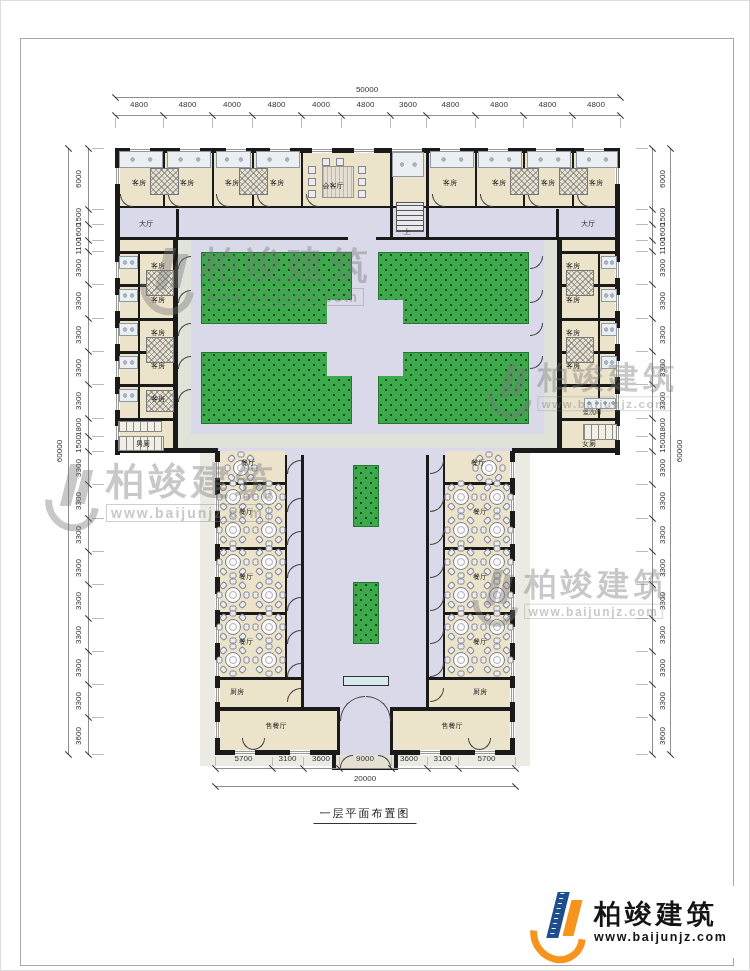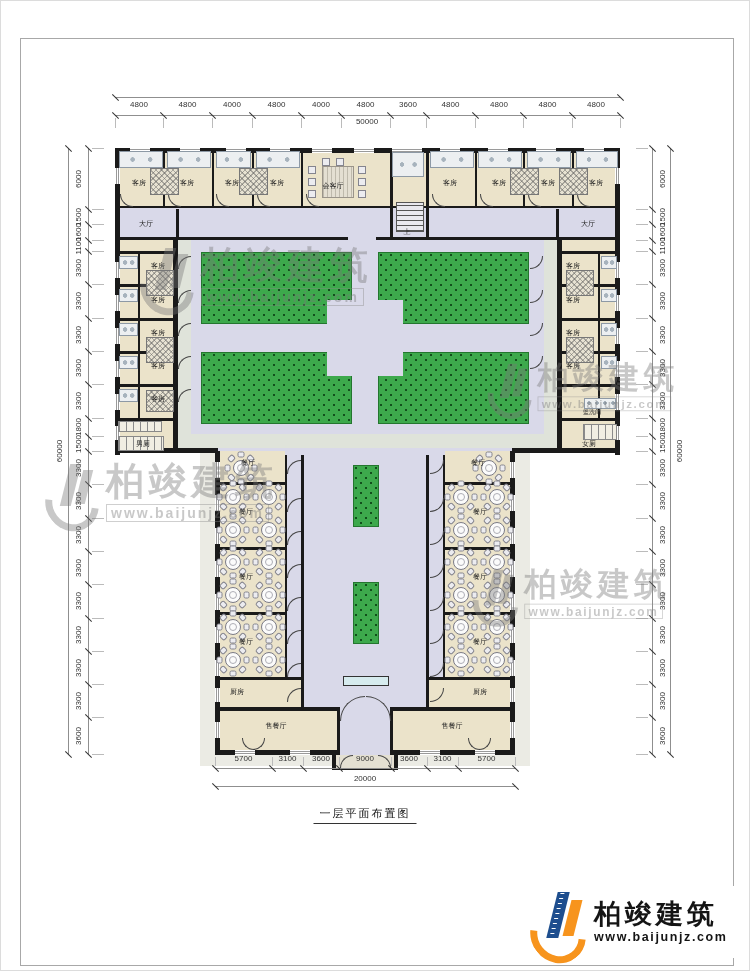--- a/index.html
+++ b/index.html
@@ -435,21 +435,21 @@
       <div class="dimt" style="left: 321px; top: 104px;">4000</div>
       <div class="dimt" style="left: 365.5px; top: 104px;">4800</div>
       <div class="dimt" style="left: 408px; top: 104px;">3600</div>
       <div class="dimt" style="left: 450.5px; top: 104px;">4800</div>
       <div class="dimt" style="left: 499px; top: 104px;">4800</div>
       <div class="dimt" style="left: 547.5px; top: 104px;">4800</div>
       <div class="dimt" style="left: 596px; top: 104px;">4800</div>
       <div class="line" style="left: 115px; top: 97px; width: 505px; height: 1px;"></div>
       <div class="tick" style="left: 114.5px; top: 92.5px; width: 1px; height: 9px;"></div>
       <div class="tick" style="left: 619.5px; top: 92.5px; width: 1px; height: 9px;"></div>
-      <div class="dimt" style="left: 367px; top: 89px; margin-top: 32px;">50000</div>
+      <div class="dimt" style="left: 367px; top: 89px;">50000</div>
       <div class="line" style="left: 215px; top: 768px; width: 300px; height: 1px;"></div>
       <div class="tick" style="left: 214.5px; top: 763.5px; width: 1px; height: 9px;"></div>
       <div class="stub" style="left: 215px; top: 757px; width: 1px; height: 9px;"></div>
       <div class="tick" style="left: 271.5px; top: 763.5px; width: 1px; height: 9px;"></div>
       <div class="stub" style="left: 272px; top: 757px; width: 1px; height: 9px;"></div>
       <div class="tick" style="left: 302.5px; top: 763.5px; width: 1px; height: 9px;"></div>
       <div class="stub" style="left: 303px; top: 757px; width: 1px; height: 9px;"></div>
       <div class="tick" style="left: 338.5px; top: 763.5px; width: 1px; height: 9px;"></div>
       <div class="stub" style="left: 339px; top: 757px; width: 1px; height: 9px;"></div>
       <div class="tick" style="left: 390.5px; top: 763.5px; width: 1px; height: 9px;"></div>

